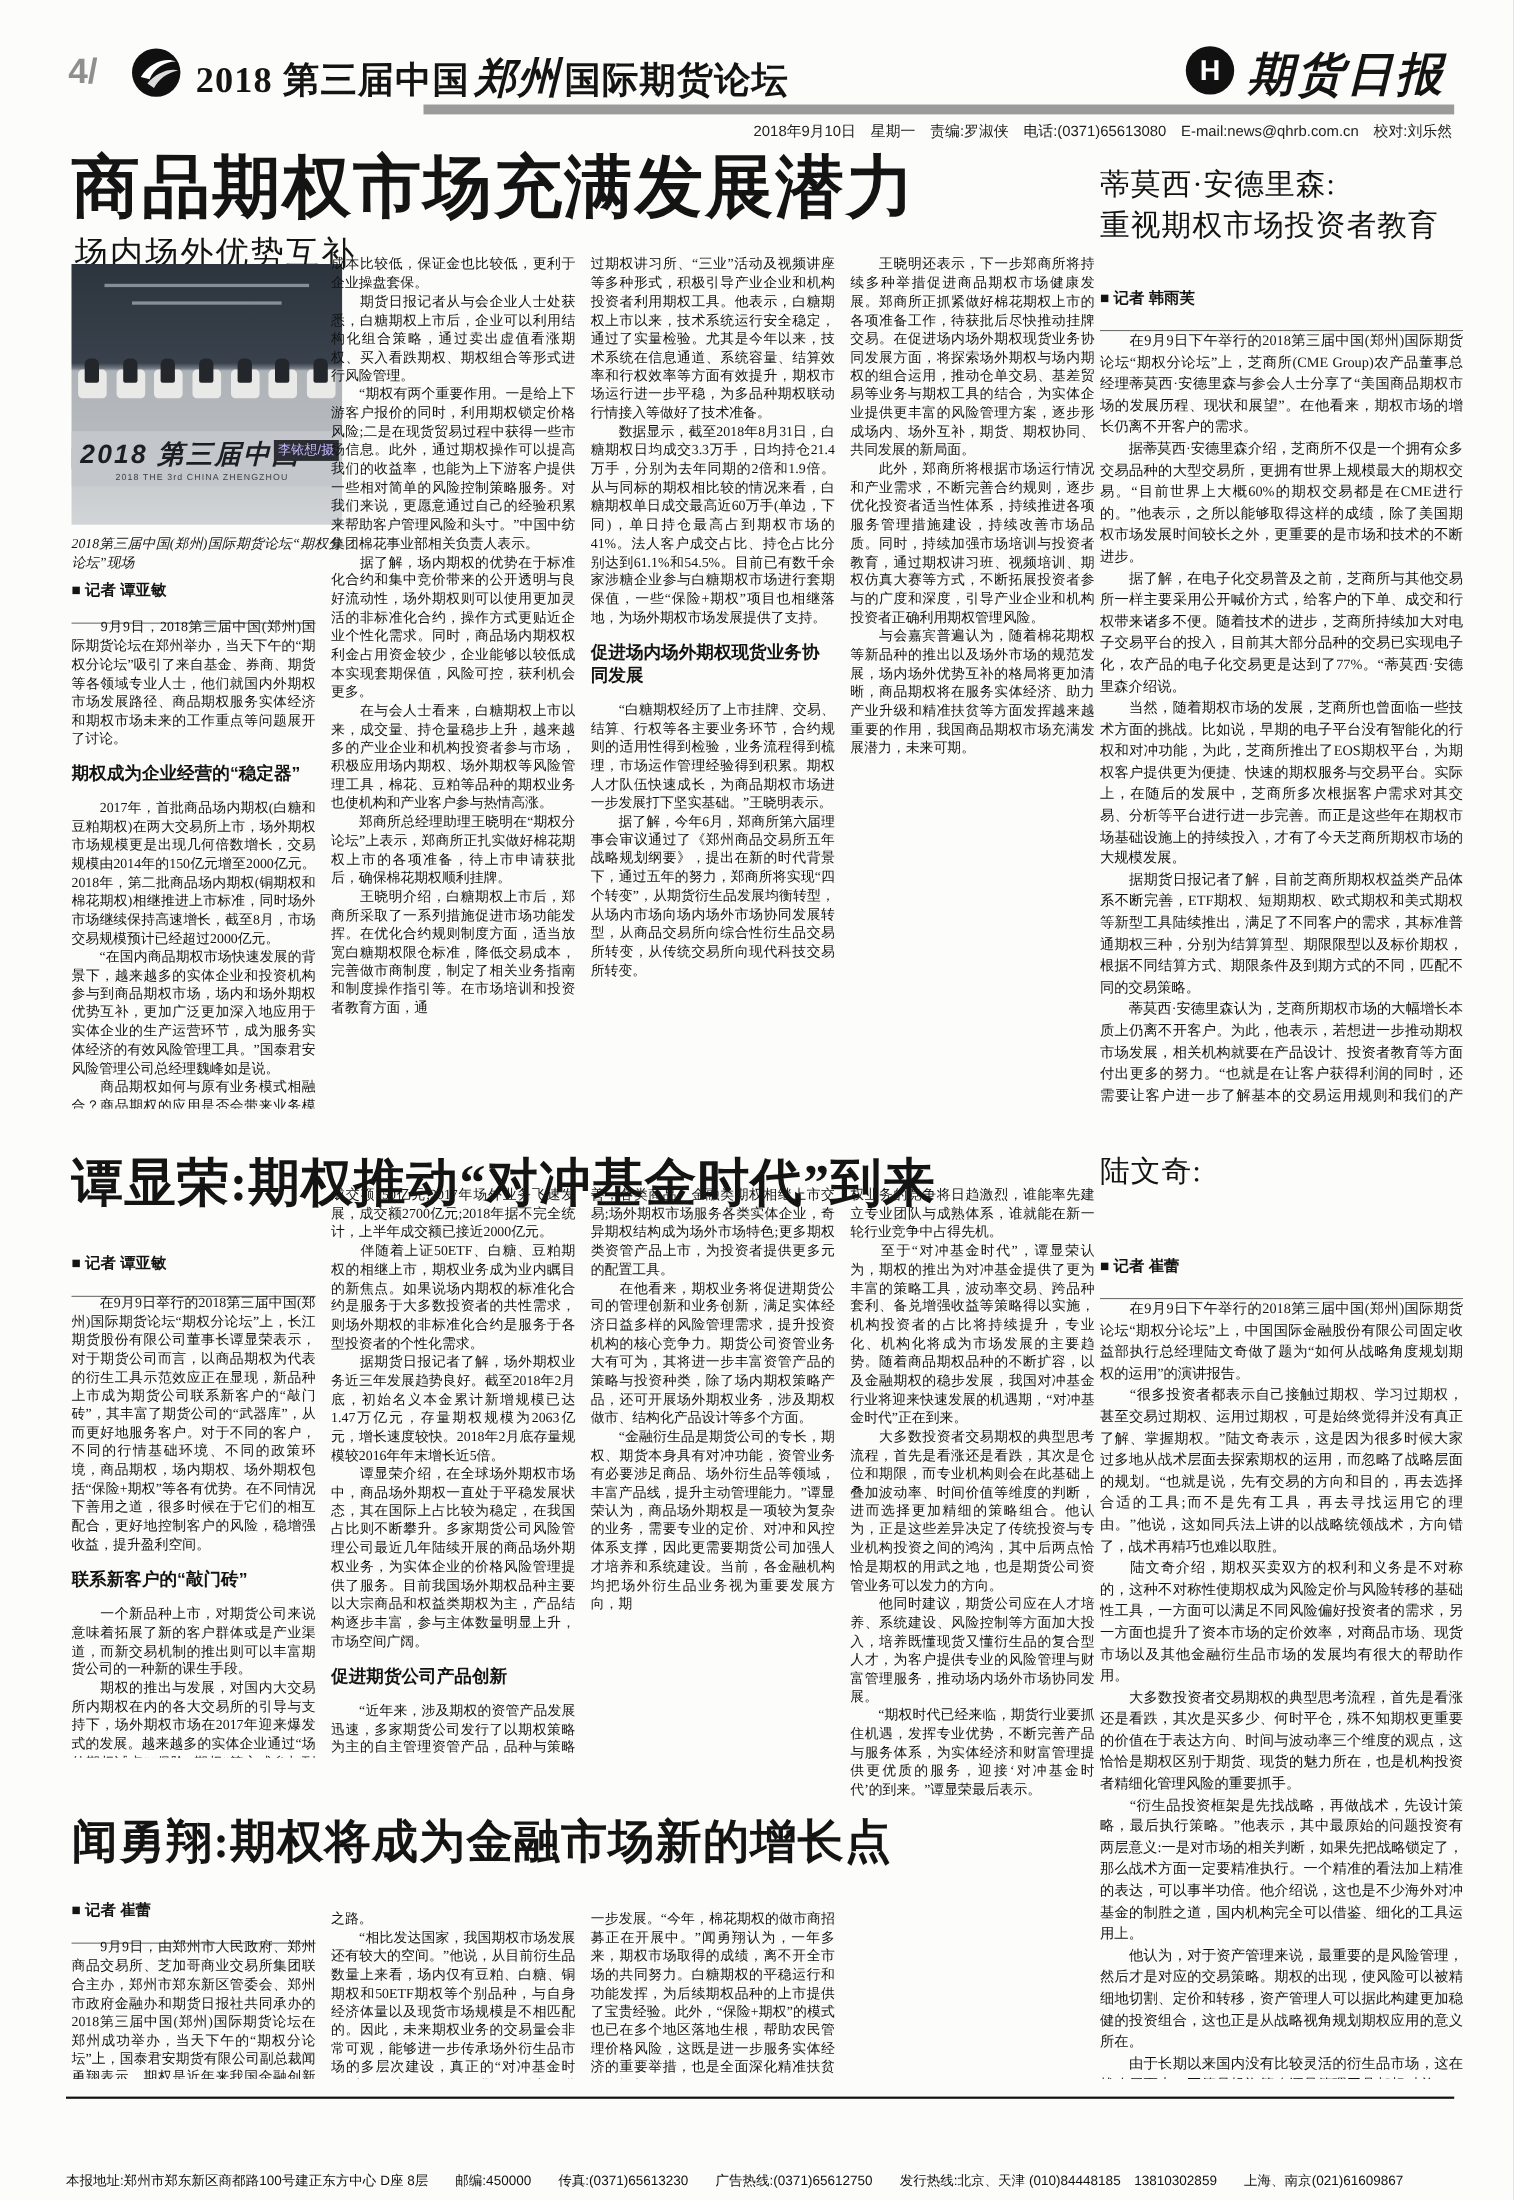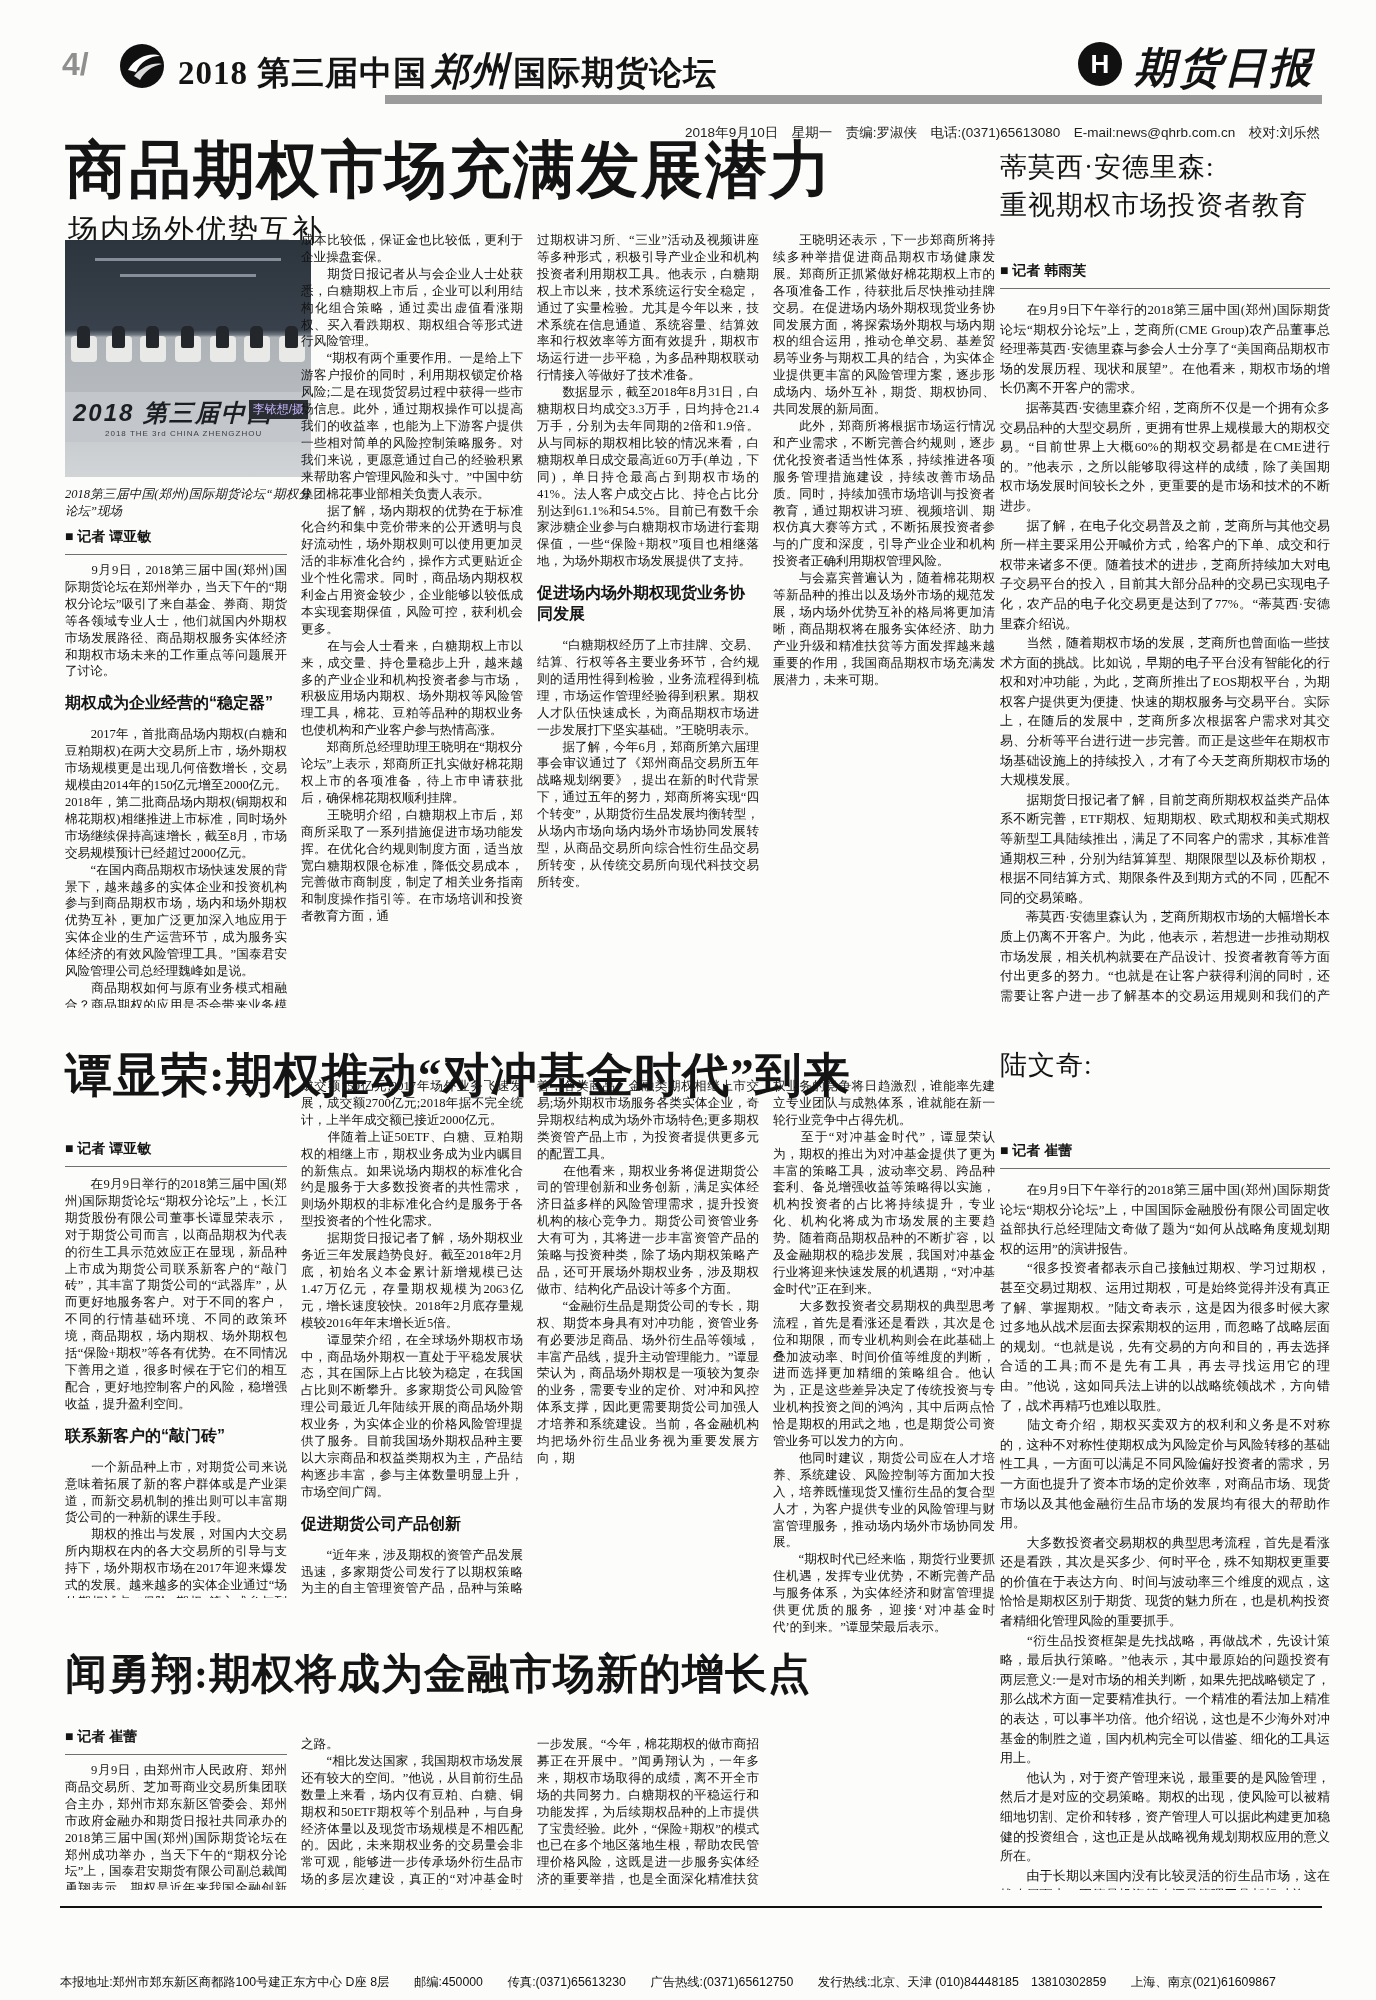--- a/index.html
+++ b/index.html
@@ -17,21 +17,21 @@
   .graybar{background:#9b9b9b;height:9px;}
   .dateline{font-family:"Liberation Sans",sans-serif;font-size:13.5px;color:#222;white-space:pre;text-align:right;}
   
   .h-main{font-size:62px;font-weight:bold;letter-spacing:2px;white-space:nowrap;}
   .h-kicker{font-size:30px;letter-spacing:2px;}
   .h-mid{font-size:47px;font-weight:bold;letter-spacing:1px;white-space:nowrap;}
   .h-bottom{font-size:42px;font-weight:bold;letter-spacing:1px;white-space:nowrap;}
   .h-side{font-size:27px;line-height:38px;letter-spacing:1px;}
   
   .byline{font-family:"Liberation Sans",sans-serif;font-weight:bold;font-size:14px;
-          border-bottom:1.5px solid #6f6f6f;padding-bottom:8px;}
+          border-bottom:1.5px solid #6f6f6f;padding-bottom:20px;}
   .coltext{font-size:12.6px;line-height:16.9px;text-align:justify;white-space:pre-line;overflow:hidden;}
   .colwrap{overflow:hidden;}
   .csub{font-family:"Liberation Sans",sans-serif;font-weight:bold;font-size:16px;
         text-align:left;padding:13px 0 12px 0;white-space:pre-line;}
   .sidebody{font-size:13px;line-height:19.6px;text-align:justify;white-space:pre-line;overflow:hidden;}
   .caption{font-size:12.5px;line-height:17px;font-style:italic;text-align:justify;}
   
   .photo{background:linear-gradient(180deg,#2c343d 0%,#39424c 38%,#6f7680 40%,#aeb3b8 41%,#b7bbbf 70%,#9a9ea3 71%,#8f9399 78%,#c7cacd 79%,#d2d5d8 100%);overflow:hidden;}
   .screenline{position:absolute;height:3px;background:#aab3bd;opacity:.7;}
   .sofarow{position:absolute;left:6px;right:6px;top:96px;display:flex;justify-content:space-between;}
@@ -60,21 +60,21 @@
     </svg>
   </div>
   <div class="abs forum-title" style="left:178px;top:46px;">
     <span>2018 第三届中国</span><span class="forum-script">郑州</span><span>国际期货论坛</span>
   </div>
   <div class="abs logo-circle" style="left:1078px;top:42px;">
     <span>H</span>
   </div>
   <div class="abs masthead" style="left:1134px;top:40px;">期货日报</div>
   <div class="abs graybar" style="left:385px;top:95px;width:937px;"></div>
-  <div class="abs dateline" style="right:56px;top:124px;width:900px;">2018年9月10日　星期一　责编:罗淑侠　电话:(0371)65613080　E-mail:news@qhrb.com.cn　校对:刘乐然</div>
+  <div class="abs dateline" style="right:56px;top:111px;width:900px;">2018年9月10日　星期一　责编:罗淑侠　电话:(0371)65613080　E-mail:news@qhrb.com.cn　校对:刘乐然</div>
 
   <div class="abs h-main" style="left:65px;top:128px;">商品期权市场充满发展潜力</div>
   <div class="abs h-kicker" style="left:68px;top:210px;">场内场外优势互补</div>
 
   <div class="abs photo" style="left:65px;top:240px;width:246px;height:237px;">
     <div class="screenline" style="left:30px;right:30px;top:18px;"></div>
     <div class="screenline" style="left:55px;right:55px;top:34px;"></div>
     <div class="sofarow">
       <div class="sofa">
           <div class="person"></div>

